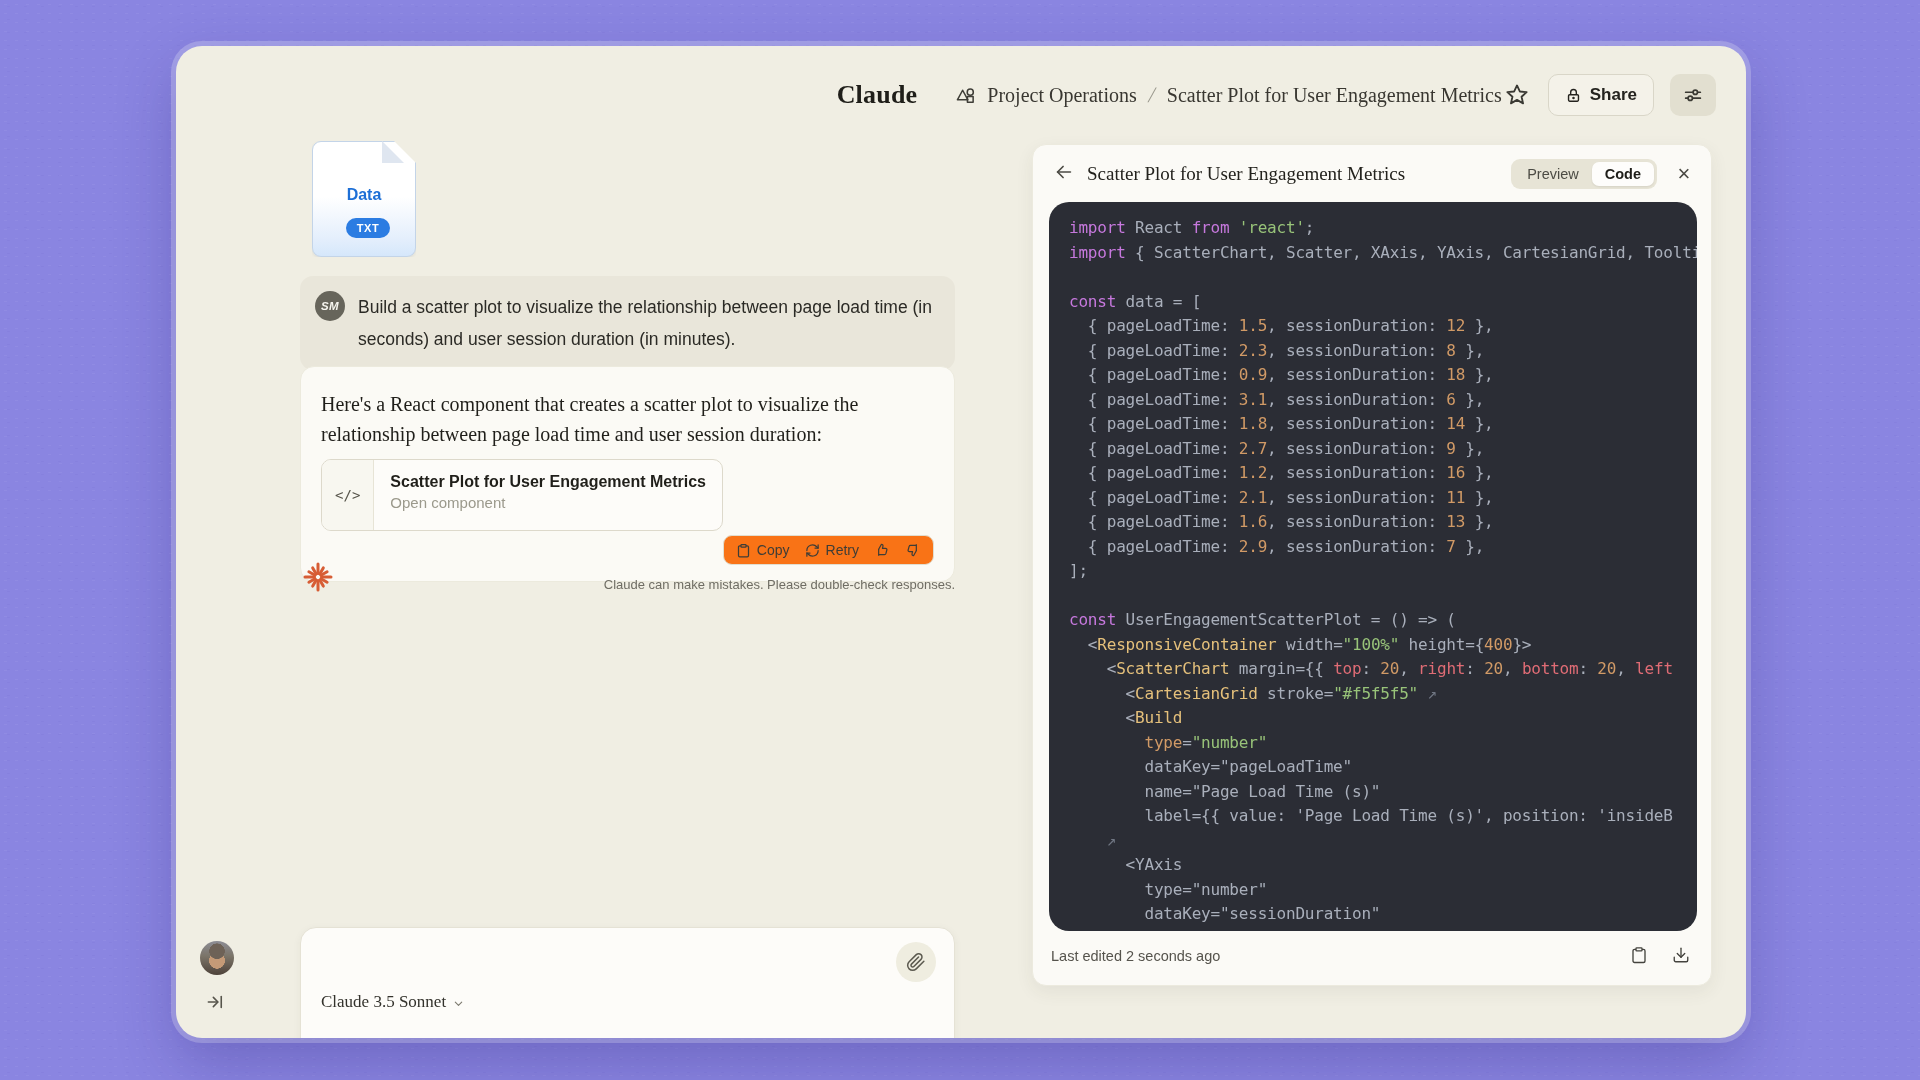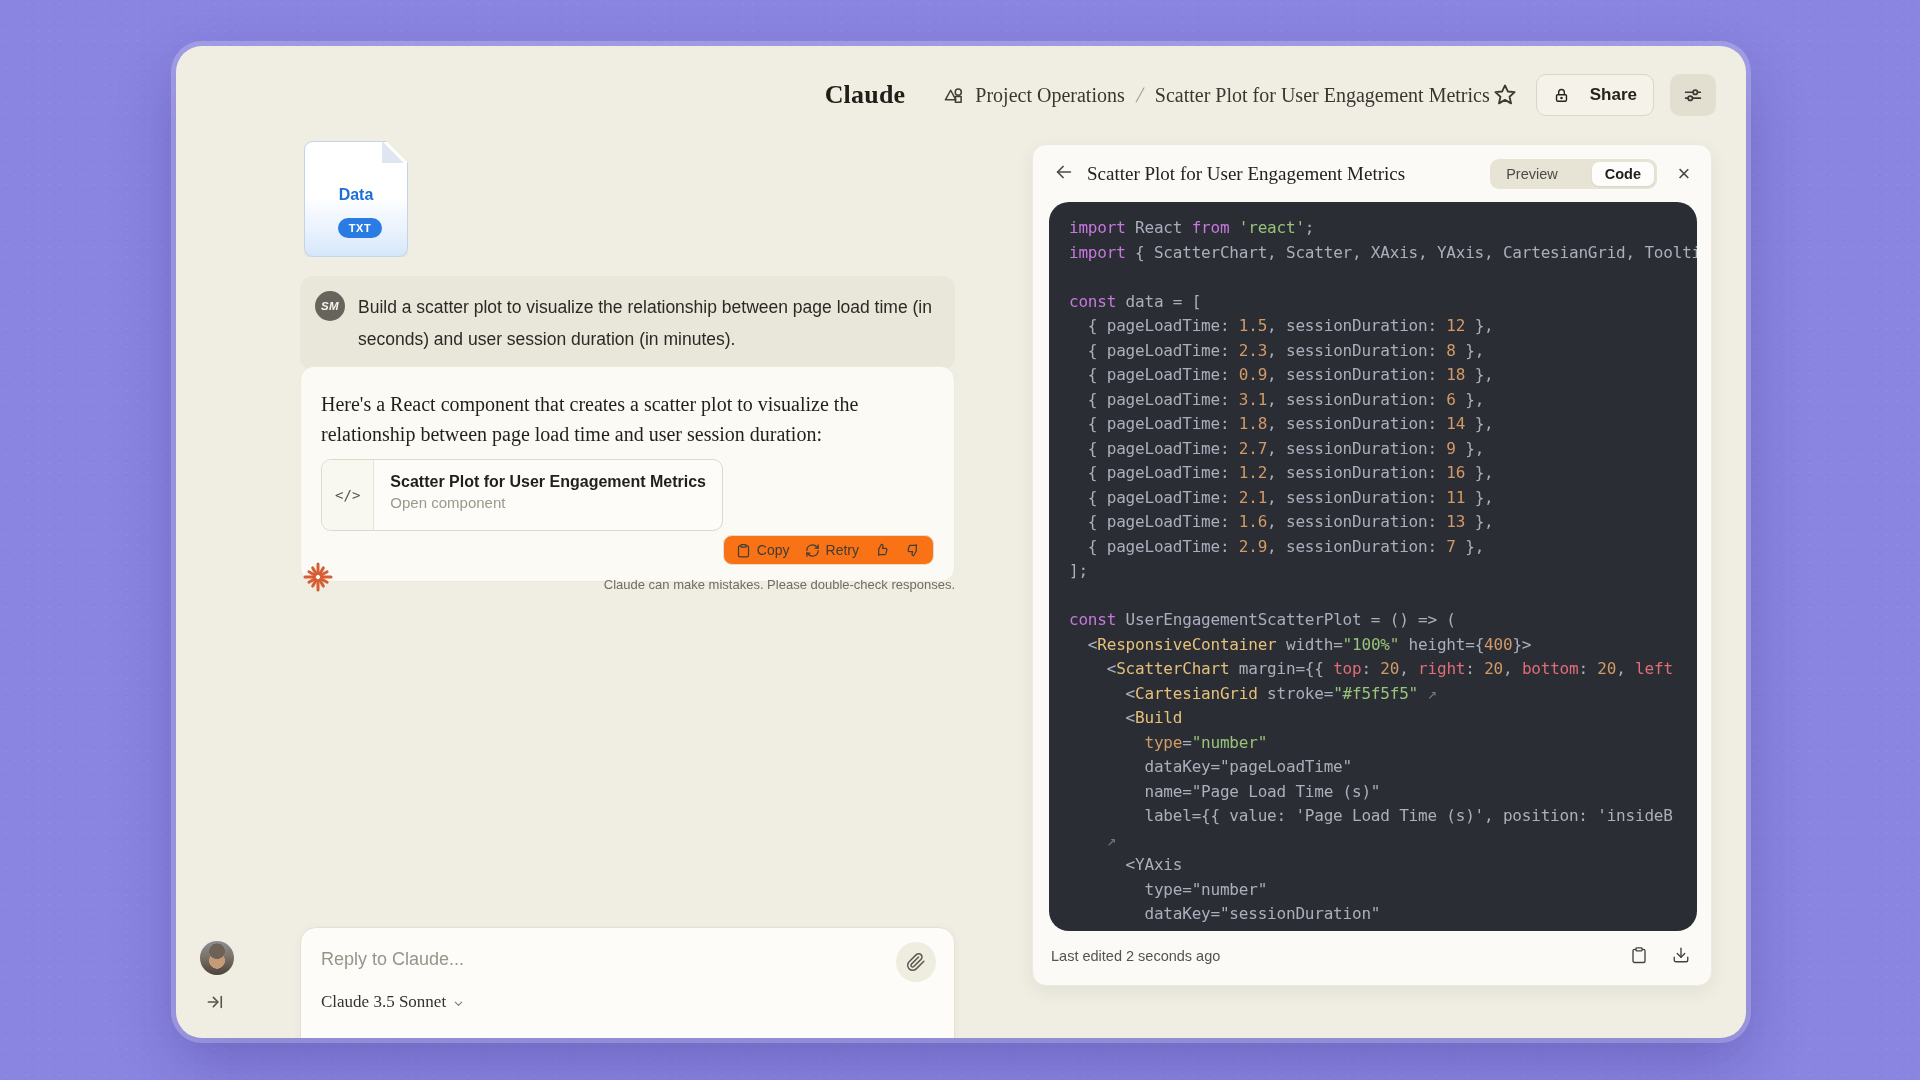--- a/index.html
+++ b/index.html
@@ -25,32 +25,32 @@
     padding:0 30px 0 20px;
   }
   .header-left { display:flex; align-items:center; gap:38px; }
   .brand { font-family:"Liberation Serif", serif; font-weight:700; font-size:26px; color:#1f1e19; letter-spacing:0.2px; }
   .breadcrumb { display:flex; align-items:center; gap:11px; font-family:"Liberation Serif", serif; font-size:20px; color:#393731; }
   .breadcrumb .sep { color:#98968b; font-weight:400; font-size:22px; transform:skewX(-12deg); padding:0 1px; }
   .icon { display:inline-flex; align-items:center; justify-content:center; }
   .header-right { display:flex; align-items:center; gap:16px; }
   .star-btn { width:30px; height:30px; color:#3a3933; cursor:pointer; display:flex; align-items:center; justify-content:center; }
   .share-btn {
-    display:flex; align-items:center; gap:20px; height:42px; padding:0 16px;
+    display:flex; align-items:center; gap:8px; height:42px; padding:0 16px;
     background:#f4f2e9; border:1px solid #d9d6c8; border-radius:10px;
     font-size:17px; font-weight:700; color:#24231e; cursor:pointer;
   }
   .settings-btn {
     width:46px; height:42px; background:#e2dfd0; border:none; border-radius:10px;
     display:flex; align-items:center; justify-content:center; color:#3b3a34; cursor:pointer;
   }
   
   .chat-col { position:absolute; left:124px; top:0; width:655px; height:100%; }
   .file-card {
-    position:absolute; left:4px; top:95px; width:104px; height:116px;
+    position:absolute; left:12px; top:95px; width:104px; height:116px;
     background:linear-gradient(180deg, #ffffff 48%, #e3eefc 86%, #d5e7fb 100%);
     border:1px solid #c3d4e8; border-radius:9px;
     clip-path:polygon(0 0, calc(100% - 22px) 0, 100% 22px, 100% 100%, 0 100%);
     box-shadow:0 1px 3px rgba(40,60,100,0.10);
     display:flex; flex-direction:column; align-items:center; cursor:pointer;
   }
   .file-fold { position:absolute; top:0; right:0; width:0; height:0;
     border-bottom:22px solid #dfe6f0; border-right:22px solid transparent; }
   .file-name { margin-top:44px; font-size:16px; font-weight:700; color:#1d6fd6; }
   .file-badge { margin-top:14px; background:#2b7ce2; color:#fff; font-size:11px; font-weight:700;
@@ -126,21 +126,21 @@
   .rail-skip { position:absolute; left:29px; top:946px; width:20px; height:20px; color:#56544b; cursor:pointer; background:none; border:none; }
   
   .panel {
     position:absolute; left:856px; top:98px; width:680px; height:842px;
     background:#fbfaf6; border:1px solid #eceade; border-radius:14px;
     box-shadow:0 6px 18px rgba(60,55,40,0.07);
   }
   .panel-header { position:absolute; left:0; top:0; width:100%; height:57px; display:flex; align-items:center; padding:0 14px 0 18px; }
   .back-btn { width:26px; height:26px; color:#4b4a44; background:none; border:none; font-size:21px; line-height:24px; cursor:pointer; }
   .panel-title { font-family:"Liberation Serif", serif; font-size:19px; color:#23221d; margin-left:10px; flex:1 1 auto; white-space:nowrap; }
-  .view-toggle { display:flex; align-items:center; background:#e7e4d6; border-radius:9px; padding:3px; margin-right:14px;gap:21px; }
+  .view-toggle { display:flex; align-items:center; background:#e7e4d6; border-radius:9px; padding:3px; margin-right:14px; }
   .toggle-tab { font-size:14.5px; color:#4c4b44; padding:4px 13px; border-radius:7px; cursor:pointer; background:none; border:none; }
   .toggle-tab.active { background:#fefdfb; font-weight:700; color:#1f1e19; box-shadow:0 1px 2px rgba(0,0,0,0.08); }
   .close-btn { width:26px; height:26px; background:none; border:none; color:#4b4a44; font-size:22px; line-height:22px; cursor:pointer; }
   .code-block {
     position:absolute; left:16px; top:57px; width:648px; height:729px;
     background:#2b2d35; border-radius:20px; overflow:hidden;
     padding:16px 0 0 20px;
   }
   .code-line {
     font-family:"DejaVu Sans Mono", monospace; font-size:16px; height:24.5px;
@@ -282,21 +282,20 @@
           <line x1="12" y1="13.2" x2="5.9" y2="9.7"></line>
         <line x1="13.2" y1="12" x2="9.7" y2="5.9"></line>
           <line x1="15" y1="11.5" x2="15" y2="2"></line>
         <line x1="16.8" y1="12" x2="20.3" y2="5.9"></line>
           <line x1="18" y1="13.2" x2="24.1" y2="9.7"></line>
       </svg>
     </div>
     <div class="disclaimer">Claude can make mistakes. Please double-check responses.</div>
 
     <div class="composer">
-      <input class="composer-input" type="text" placeholder="Reply to Claude..." style="">
       <button class="attach-btn">
         <span class="icon">
           <svg width="20" height="20" viewBox="0 0 24 24" fill="none" stroke="currentColor" stroke-width="1.8" stroke-linecap="round" stroke-linejoin="round">
             <path d="m21.44 11.05-9.19 9.19a6 6 0 0 1-8.49-8.49l8.57-8.57A4 4 0 1 1 18 8.84l-8.59 8.57a2 2 0 0 1-2.83-2.83l8.49-8.48"></path>
           </svg>
         </span>
       </button>
       <button class="model-select">
         <span>Claude 3.5 Sonnet</span>
         <span class="chev icon">

